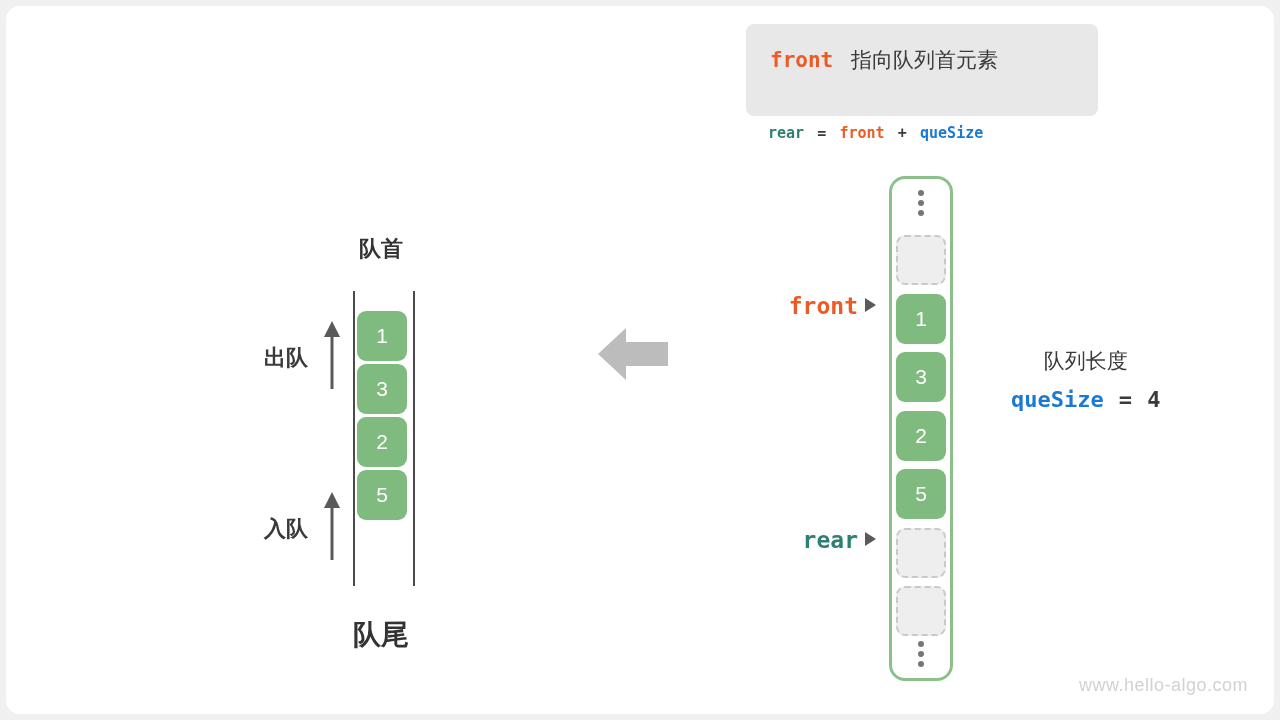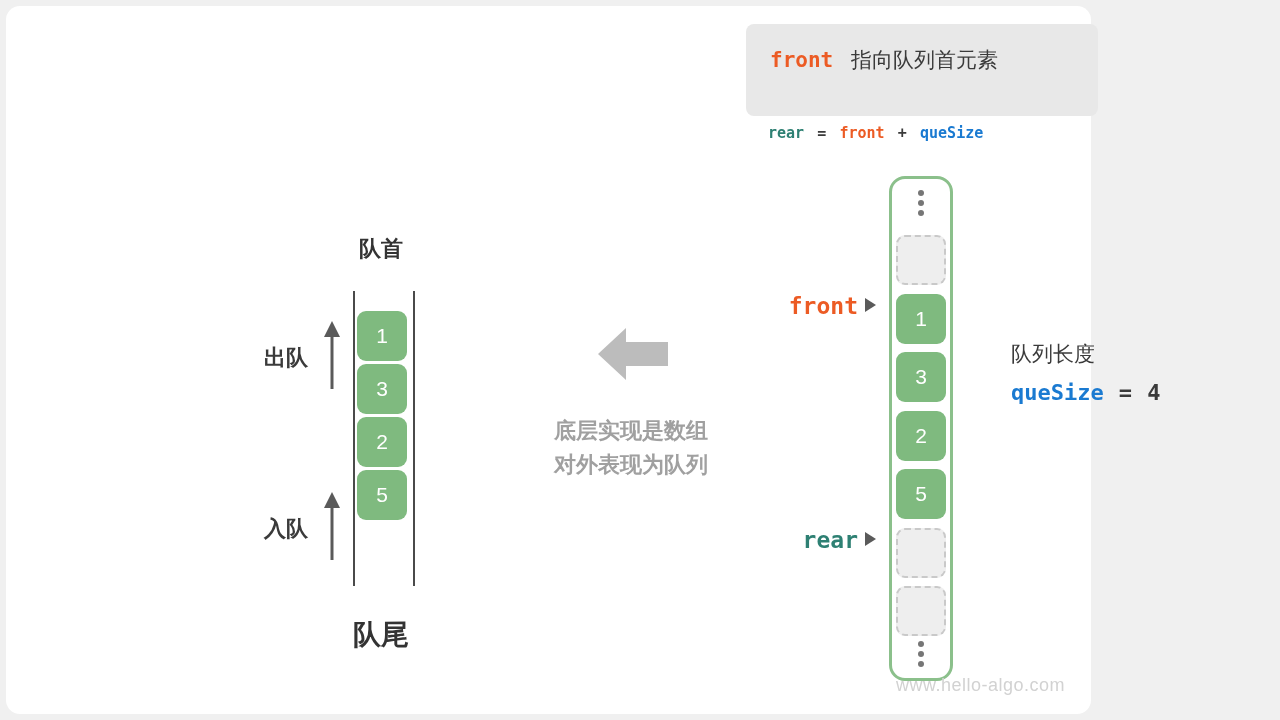--- a/index.html
+++ b/index.html
@@ -16,21 +16,21 @@
   #stage {
     position: relative;
     width: 1280px;
     height: 720px;
     background: #f0f0f0;
   }
   #card {
     position: absolute;
     left: 6px;
     top: 6px;
-    width: 1085px;
+    width: 1268px;
     height: 708px;
     background: #ffffff;
     border-radius: 14px;
   }
   .abs { position: absolute; }
 
   
   #legend-box {
     left: 740px;
     top: 18px;
@@ -134,22 +134,23 @@
     border-top: 7px solid transparent;
     border-bottom: 7px solid transparent;
     border-left: 11px solid #5a5a5a;
   }
   #ptr-front { left: 700px; top: 287px; width: 170px; }
   #ptr-rear  { left: 700px; top: 521px; width: 170px; }
 
   
   #quesize-note {
     left: 1005px;
-    top: 334px;
-    white-space: nowrap;
+    top: 341px;
+    white-space: nowrap;
+    text-align: center;
   }
   #quesize-title {
     font-size: 21px;
     color: #3a3a3a;
     font-family: "DejaVu Sans", "Liberation Sans", sans-serif;
   }
   #quesize-value {
     margin-top: 12px;
     font-size: 22px;
     white-space: nowrap;
@@ -351,22 +352,18 @@
 
     <div class="op-label" id="op-enq">入队</div>
     <svg class="up-arrow abs" style="left:314px; top:486px" viewBox="0 0 24 68">
       <line x1="12" y1="68" x2="12" y2="12" stroke="#5a5a5a" stroke-width="3"></line>
       <polygon points="12,0 20,16 4,16" fill="#5a5a5a"></polygon>
     </svg>
 
     <svg class="abs" id="center-arrow" viewBox="0 0 70 52">
       <polygon points="0,26 28,0 28,14 70,14 70,38 28,38 28,52" fill="#bcbcbc"></polygon>
     </svg>
-    <div class="abs" id="center-caption">
-      <div>底层实现是数组</div>
-      <div>对外表现为队列</div>
-    </div>
 
 
     <div class="abs" id="watermark">www.hello-algo.com</div>
 
   </div>
 </div>
 
 </body></html>

